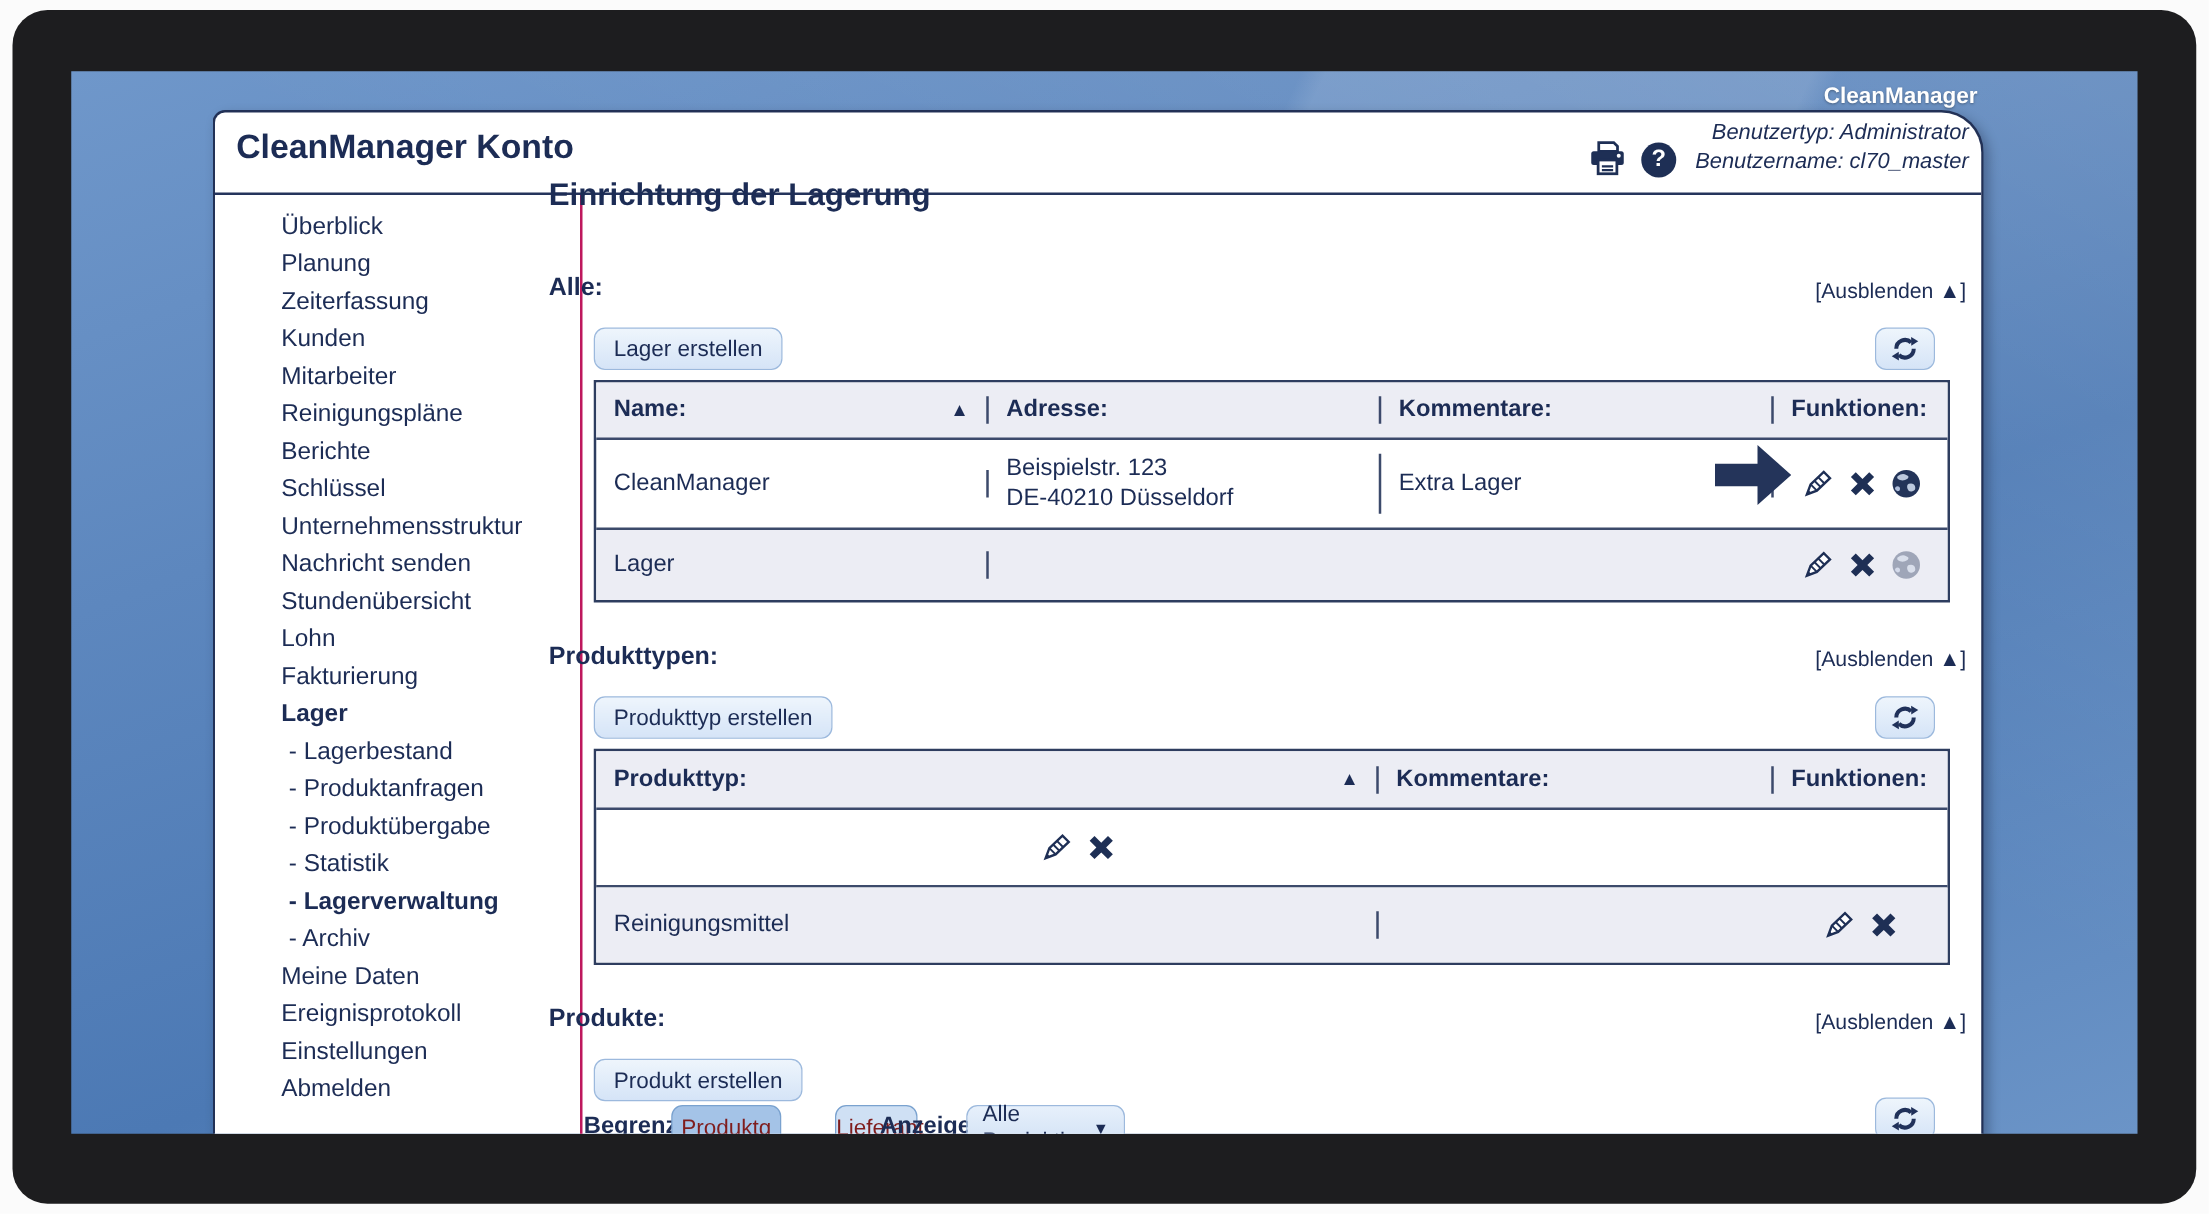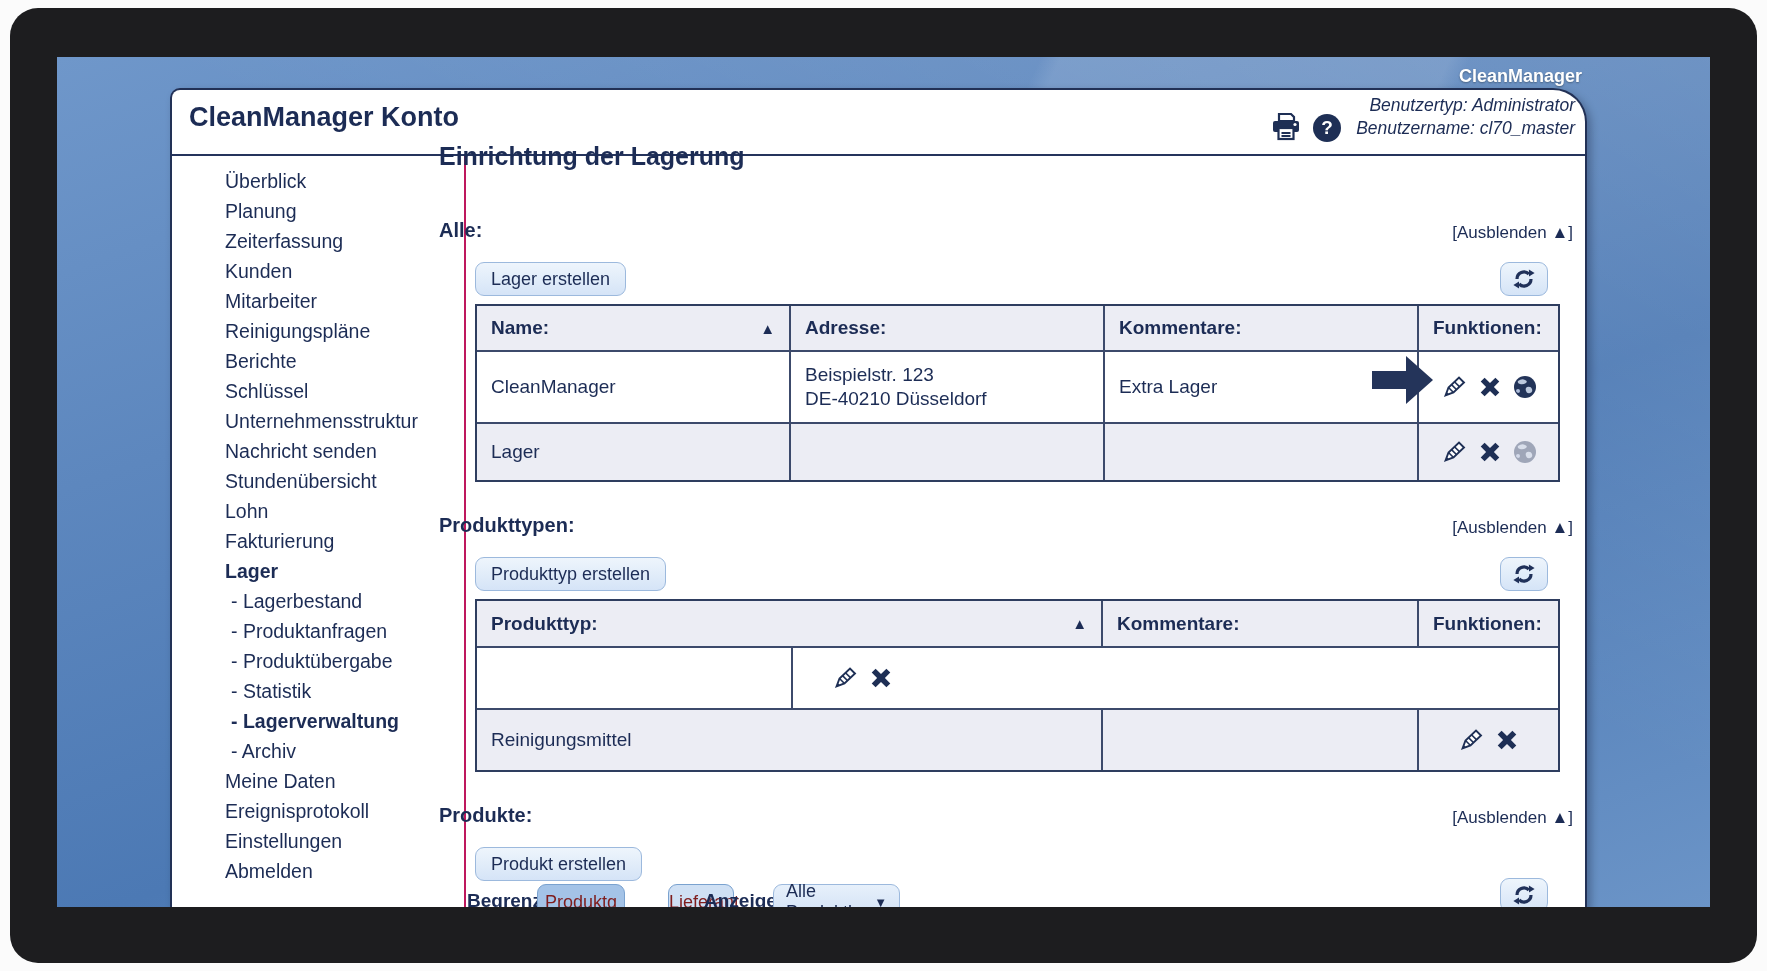--- a/index.html
+++ b/index.html
@@ -43,21 +43,21 @@
   .sec-label{position:absolute;left:267px;font-size:20px;font-weight:bold;}
   .hide-link{position:absolute;right:12px;font-size:17px;cursor:pointer;white-space:nowrap;}
   .btn{position:absolute;height:34px;border:1px solid #9cb9dd;border-radius:9px;
     background:linear-gradient(#eef5fc,#d5e4f7);color:#1c2c55;font-size:18px;
     padding:0 15px;line-height:32px;cursor:pointer;box-sizing:border-box;}
   .refresh-btn{position:absolute;left:1328px;width:48px;height:34px;border:1px solid #9cb9dd;
     border-radius:9px;background:linear-gradient(#eef5fc,#d5e4f7);cursor:pointer;
     display:flex;align-items:center;justify-content:center;box-sizing:border-box;}
   
   .tbl{position:absolute;left:303px;width:1085px;border:2px solid #2e3d5f;box-sizing:border-box;}
-  .tr{display:flex;border-bottom:2px solid #3c4a6b;}
+  .tr{display:flex;border-bottom:2px solid #3c4a6b;align-items:center;}
   .tr:last-child{border-bottom:none;}
   .td{border-right:2px solid #3c4a6b;box-sizing:border-box;padding:0 14px;display:flex;
     align-items:center;font-size:19px;}
   .td:last-child{border-right:none;}
   .th-row{background:#ecedf4;font-weight:bold;}
   .th-row .td{justify-content:space-between;}
   .row-alt{background:#ecedf4;}
   .sort{font-size:15px;}
   .addr{line-height:24px;}
   .fn-cell{justify-content:center !important;gap:9px;}

